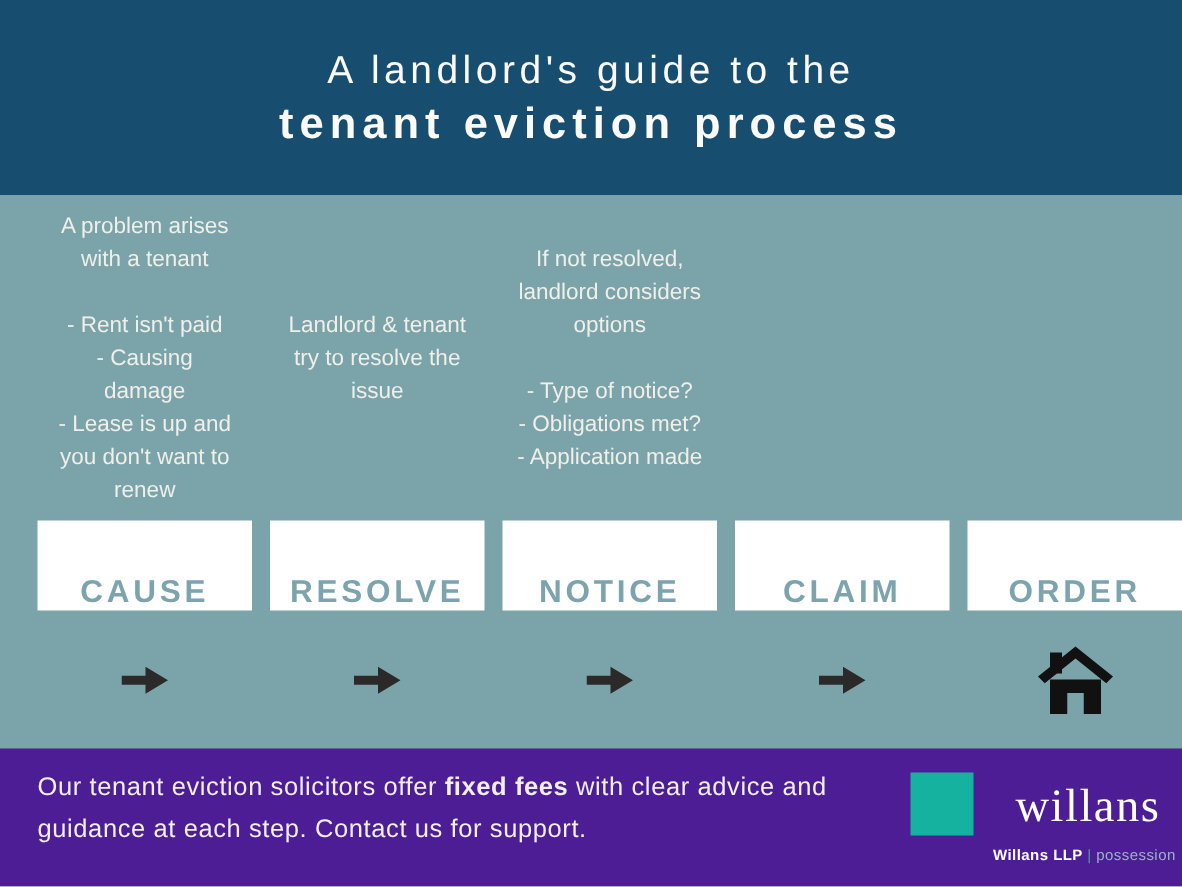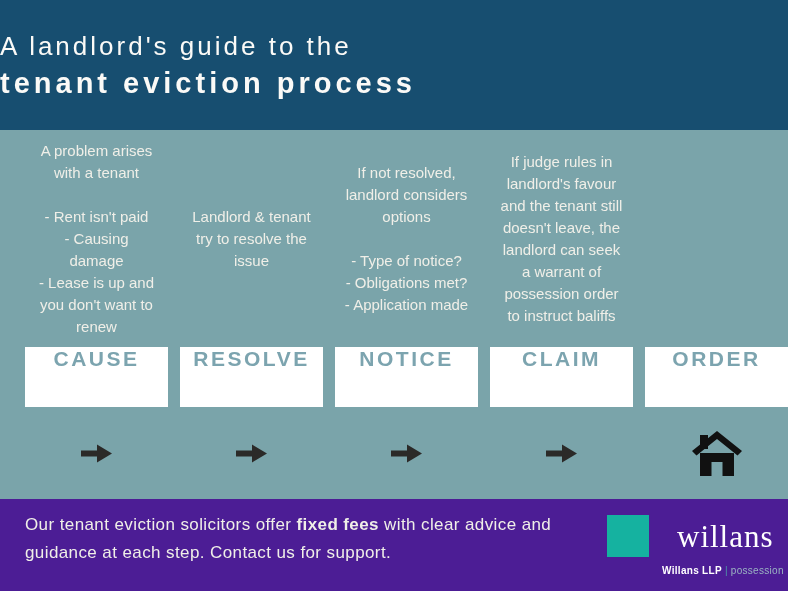--- a/index.html
+++ b/index.html
@@ -12,20 +12,21 @@
     overflow: hidden;
     background: #7AA4AA;
   }
 
   
   .header {
     height: 130px;
     background: #174E70;
     display: flex;
     flex-direction: column;
+    align-items: center;
     justify-content: center;
     color: #FBFAF7;
   }
   .title-line1 {
     font-size: 26px;
     letter-spacing: 3px;
     font-weight: 400;
   }
   .title-line2 {
     font-size: 29px;
@@ -62,21 +63,21 @@
     color: #F0EFE8;
     font-size: 15px;
     line-height: 22px;
     text-align: center;
     white-space: pre;
   }
   .box-row { height: 60px; }
   .step-box {
     background: #FFFFFF;
     display: flex;
-    align-items: flex-start;
+    align-items: flex-end;
     justify-content: center;
   }
   .step-label {
     color: #7CA4AF;
     font-size: 21px;
     font-weight: 700;
     letter-spacing: 2.5px;
   }
   .connector-row {
     height: 92px;
@@ -178,30 +179,20 @@
       </div>
       <div class="desc-cell">
         <div class="step-desc">If not resolved,
 landlord considers
 options
 
 - Type of notice?
 - Obligations met?
 - Application made</div>
       </div>
-      <div class="desc-cell">
-        <div class="step-desc">If judge rules in
-landlord's favour
-and the tenant still
-doesn't leave, the
-landlord can seek
-a warrant of
-possession order
-to instruct baliffs</div>
-      </div>
     </div>
 
     <div class="grid-row box-row">
       <div class="step-box">
         <span class="step-label">CAUSE</span>
       </div>
       <div class="step-box">
         <span class="step-label">RESOLVE</span>
       </div>
       <div class="step-box">

